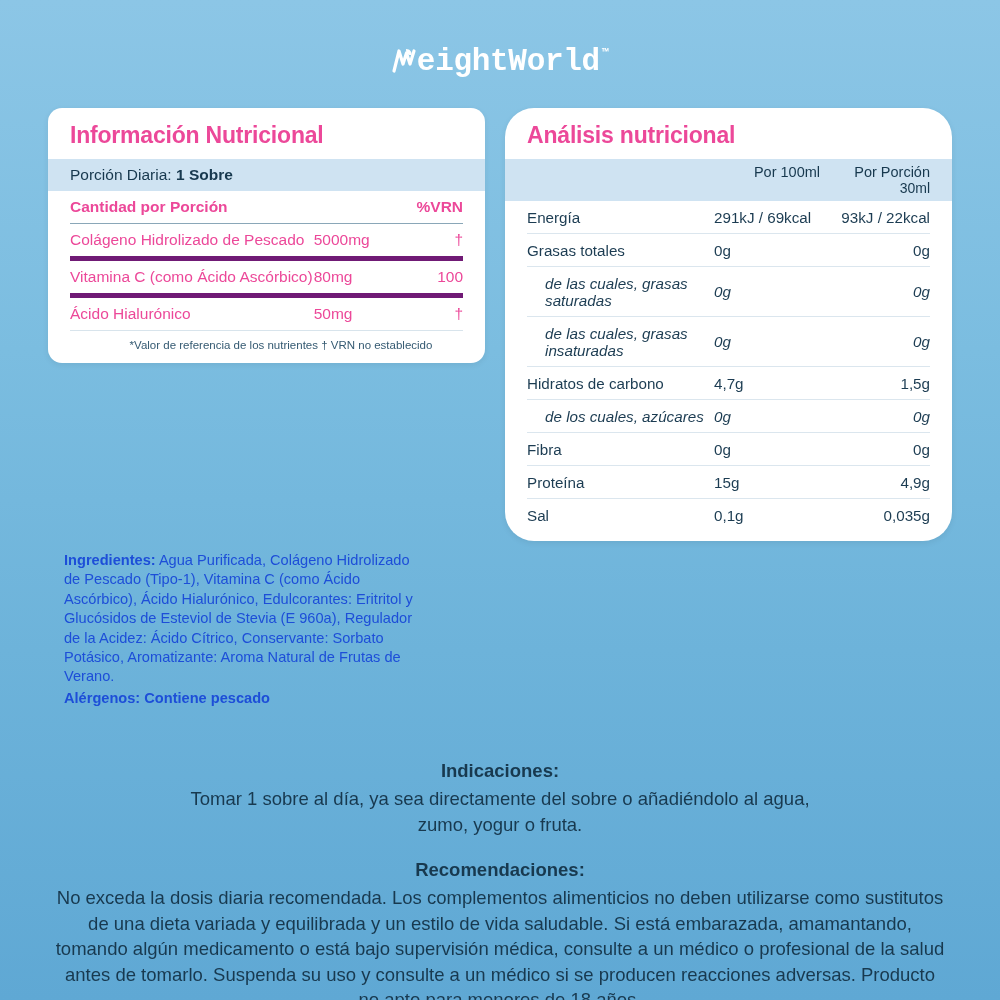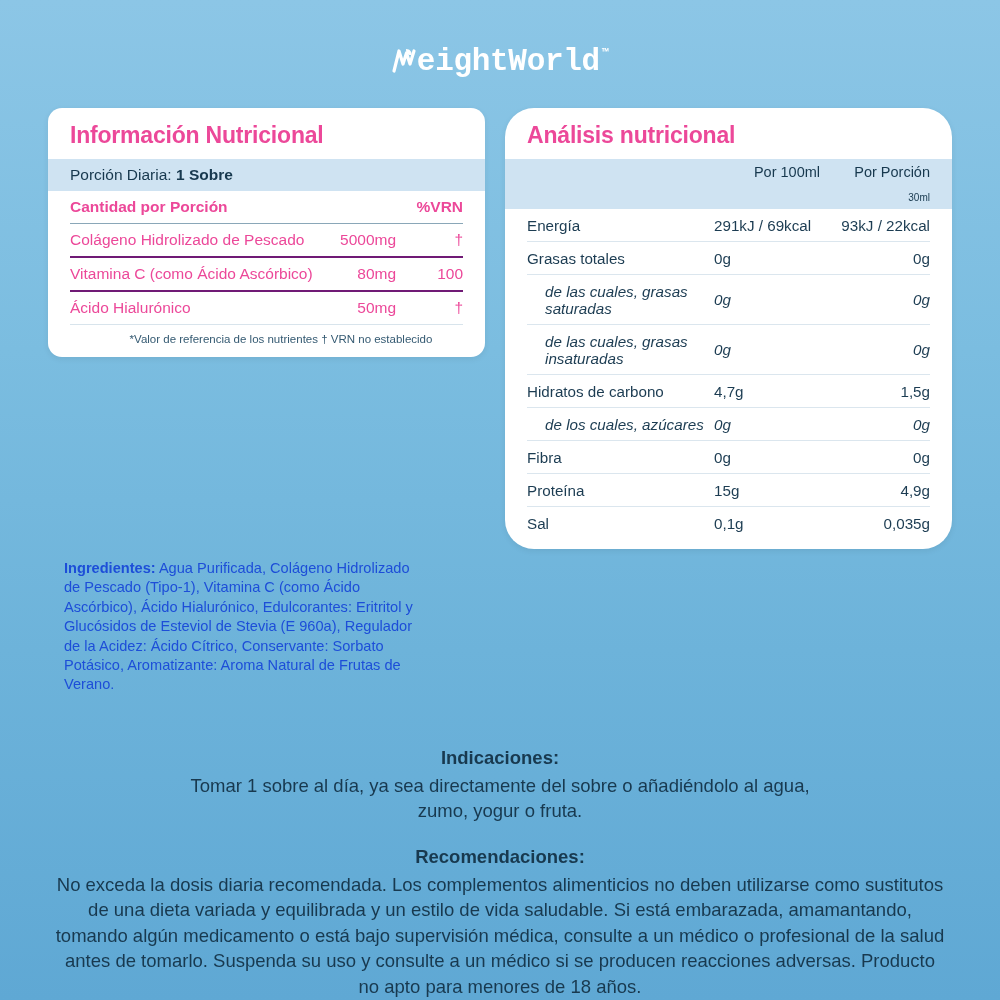--- a/index.html
+++ b/index.html
@@ -77,27 +77,27 @@
   .serving-bar b { font-weight: 700; }
 
   .ln-table {
     width: 100%;
     border-collapse: collapse;
     font-size: 15.5px;
     color: #ec4899;
   }
   .ln-table td {
     padding: 7px 0;
-    border-bottom: 2px solid #701a75;
+    border-bottom: 5px solid #701a75;
   }
   .ln-table tr:last-child td { border-bottom: 1px solid #d8e4ec; }
   .ln-wrap { padding: 0 22px; }
   .ln-head td { font-weight: 700; border-bottom: 1px solid #8aa7b8 !important; }
   .col-name  { width: 62%; }
-  .col-amt   { width: 23%; text-align: right; padding-right: 8px !important; }
+  .col-amt   { width: 23%; text-align: left; padding-right: 8px !important; }
   .col-vrn   { width: 15%; text-align: right; }
   .ln-foot {
     font-size: 11.5px;
     text-align: center;
     color: #355a72;
     padding: 8px 16px 12px 16px;
     margin-left: 29px;
   }
 
   
@@ -115,21 +115,21 @@
   .an-headbar {
     background: #cfe3f2;
     display: flex;
     font-size: 14.5px;
     color: #17384e;
     padding: 5px 22px 6px 22px;
   }
   .an-headbar .sp { flex: 1; }
   .an-headbar .h1 { width: 112px; text-align: right; padding-right: 6px; }
   .an-headbar .h2 { width: 104px; text-align: right; }
-  .an-headbar .sub { display: block; font-size: 10px; line-height: 1; margin-top: 13px; }
+  .an-headbar .sub { display: block; font-size: 14px; line-height: 1; margin-top: 1px; }
 
   .an-table {
     width: 100%;
     border-collapse: collapse;
     font-size: 15.2px;
     color: #1c3c52;
   }
   .an-wrap { padding: 0 22px 10px 22px; }
   .an-table td { padding: 7.5px 0; border-bottom: 1px solid #dbe6ee; }
   .an-table tr:last-child td { border-bottom: none; }
@@ -272,20 +272,21 @@
             <td class="an-v2">0,035g</td>
           </tr>
         </tbody>
       </table>
     </div>
   </div>
 </div>
 
 <div class="ingredients">
   <span><b>Ingredientes:</b><span> Agua Purificada, Colágeno Hidrolizado de Pescado (Tipo-1), Vitamina C (como Ácido Ascórbico), Ácido Hialurónico, Edulcorantes: Eritritol y Glucósidos de Esteviol de Stevia (E 960a), Regulador de la Acidez: Ácido Cítrico, Conservante: Sorbato Potásico, Aromatizante: Aroma Natural de Frutas de Verano.</span></span>
+  <div class="allergens">Alérgenos: Contiene pescado</div>
 </div>
 
 <div class="sections">
 
   <div class="sec-indicaciones">
     <div class="sec-title">Indicaciones:</div>
     <div class="sec-body">Tomar 1 sobre al día, ya sea directamente del sobre o añadiéndolo al agua, zumo, yogur o fruta.</div>
   </div>
 
   <div class="sec-recomendaciones">

